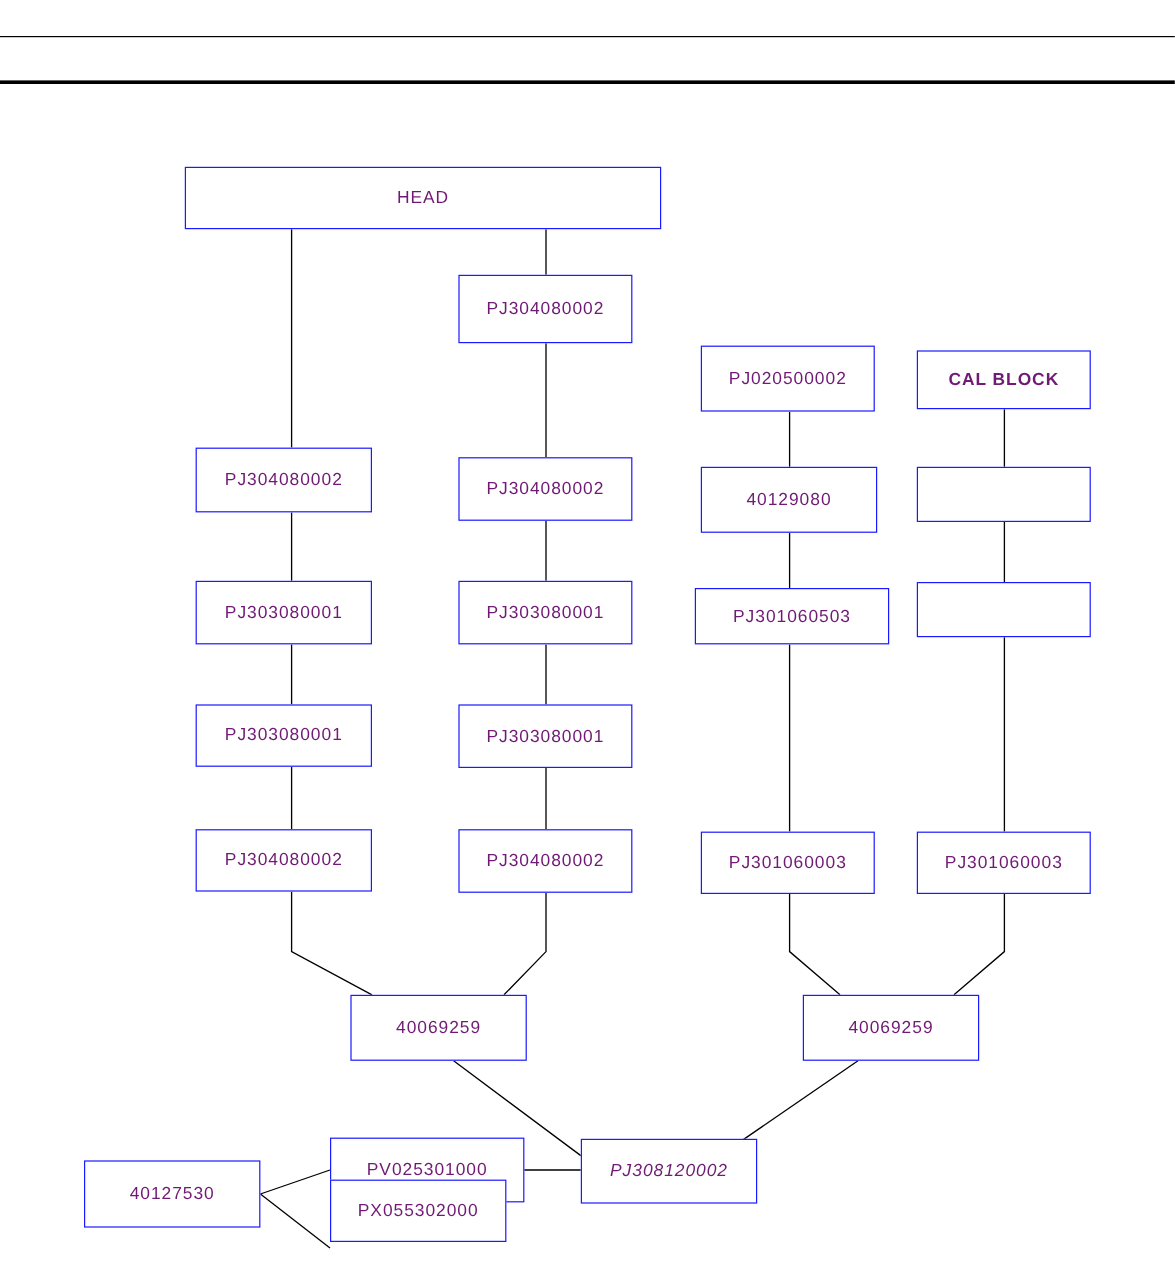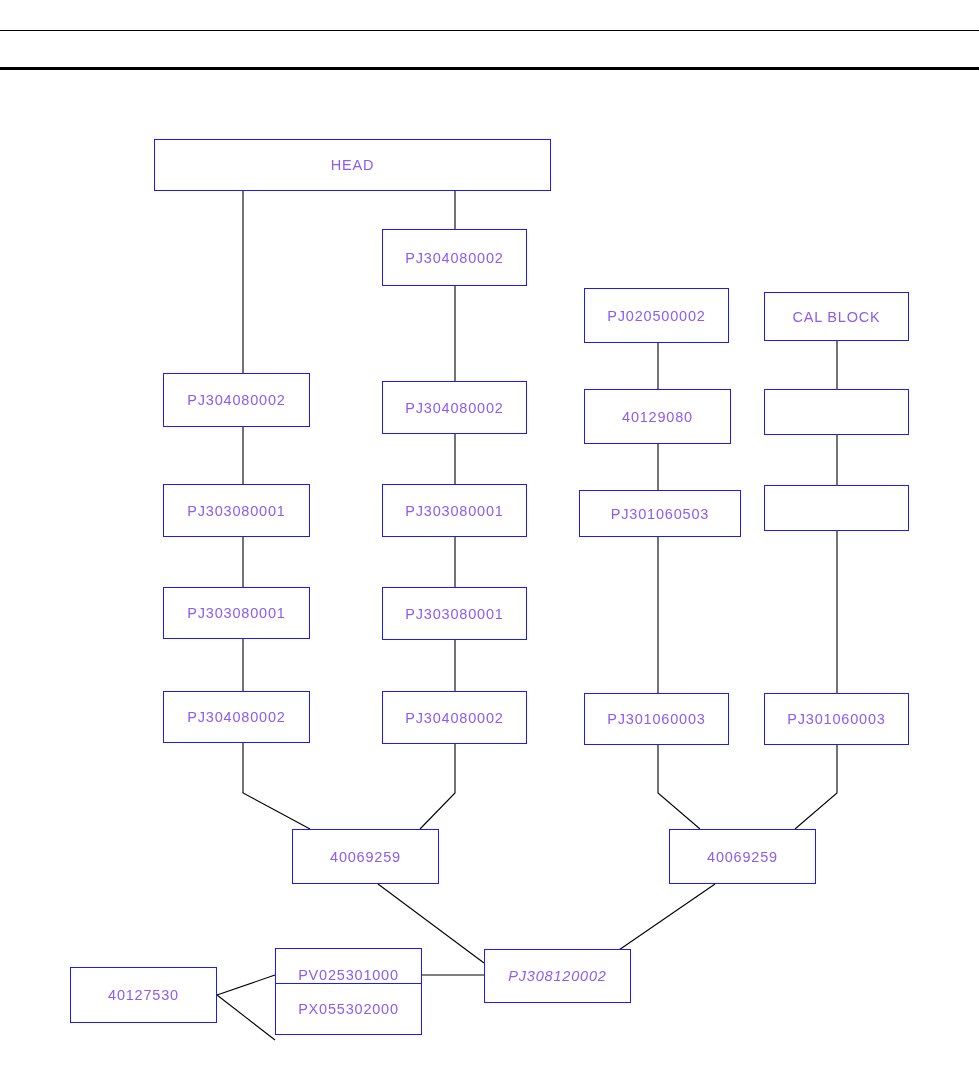--- a/index.html
+++ b/index.html
@@ -41,21 +41,21 @@
     top: 0;
     width: 979px;
     height: 1067px;
     pointer-events: none;
   }
   .node {
     position: absolute;
     box-sizing: border-box;
     border: 1.6px solid #1a1aff;
     background: #ffffff;
-    color: #8b5cf6;
+    color: #701a75;
     display: flex;
     align-items: center;
     justify-content: center;
     font-size: 14.5px;
     letter-spacing: 0.8px;
     white-space: nowrap;
   }
 </style>
 </head>
 <body>
@@ -95,21 +95,21 @@
   <div id="nodes">
       <div class="node" style="left: 154px; top: 139px; width: 397px; height: 52px;">
         <span>HEAD</span>
       </div>
       <div class="node" style="left: 382px; top: 229px; width: 145px; height: 57px;">
         <span>PJ304080002</span>
       </div>
       <div class="node" style="left: 584px; top: 288px; width: 145px; height: 55px;">
         <span>PJ020500002</span>
       </div>
-      <div class="node" style="left: 764px; top: 292px; width: 145px; height: 49px;">
+      <div class="node" style="left: 764px; top: 292px; width: 145px; height: 49px; font-weight: bold;">
         <span>CAL BLOCK</span>
       </div>
       <div class="node" style="left: 163px; top: 373px; width: 147px; height: 54px;">
         <span>PJ304080002</span>
       </div>
       <div class="node" style="left: 382px; top: 381px; width: 145px; height: 53px;">
         <span>PJ304080002</span>
       </div>
       <div class="node" style="left: 584px; top: 389px; width: 147px; height: 55px;">
         <span>40129080</span>
@@ -146,21 +146,21 @@
       </div>
       <div class="node" style="left: 764px; top: 693px; width: 145px; height: 52px;">
         <span>PJ301060003</span>
       </div>
       <div class="node" style="left: 292px; top: 829px; width: 147px; height: 55px;">
         <span>40069259</span>
       </div>
       <div class="node" style="left: 669px; top: 829px; width: 147px; height: 55px;">
         <span>40069259</span>
       </div>
-      <div class="node" style="left: 275px; top: 948px; width: 147px; height: 54px; align-items: center;">
+      <div class="node" style="left: 275px; top: 948px; width: 162px; height: 54px; align-items: center;">
         <span>PV025301000</span>
       </div>
       <div class="node" style="left: 484px; top: 949px; width: 147px; height: 54px; font-style: italic;">
         <span>PJ308120002</span>
       </div>
       <div class="node" style="left: 70px; top: 967px; width: 147px; height: 56px; align-items: center;">
         <span>40127530</span>
       </div>
       <div class="node" style="left: 275px; top: 983px; width: 147px; height: 52px;">
         <span>PX055302000</span>

